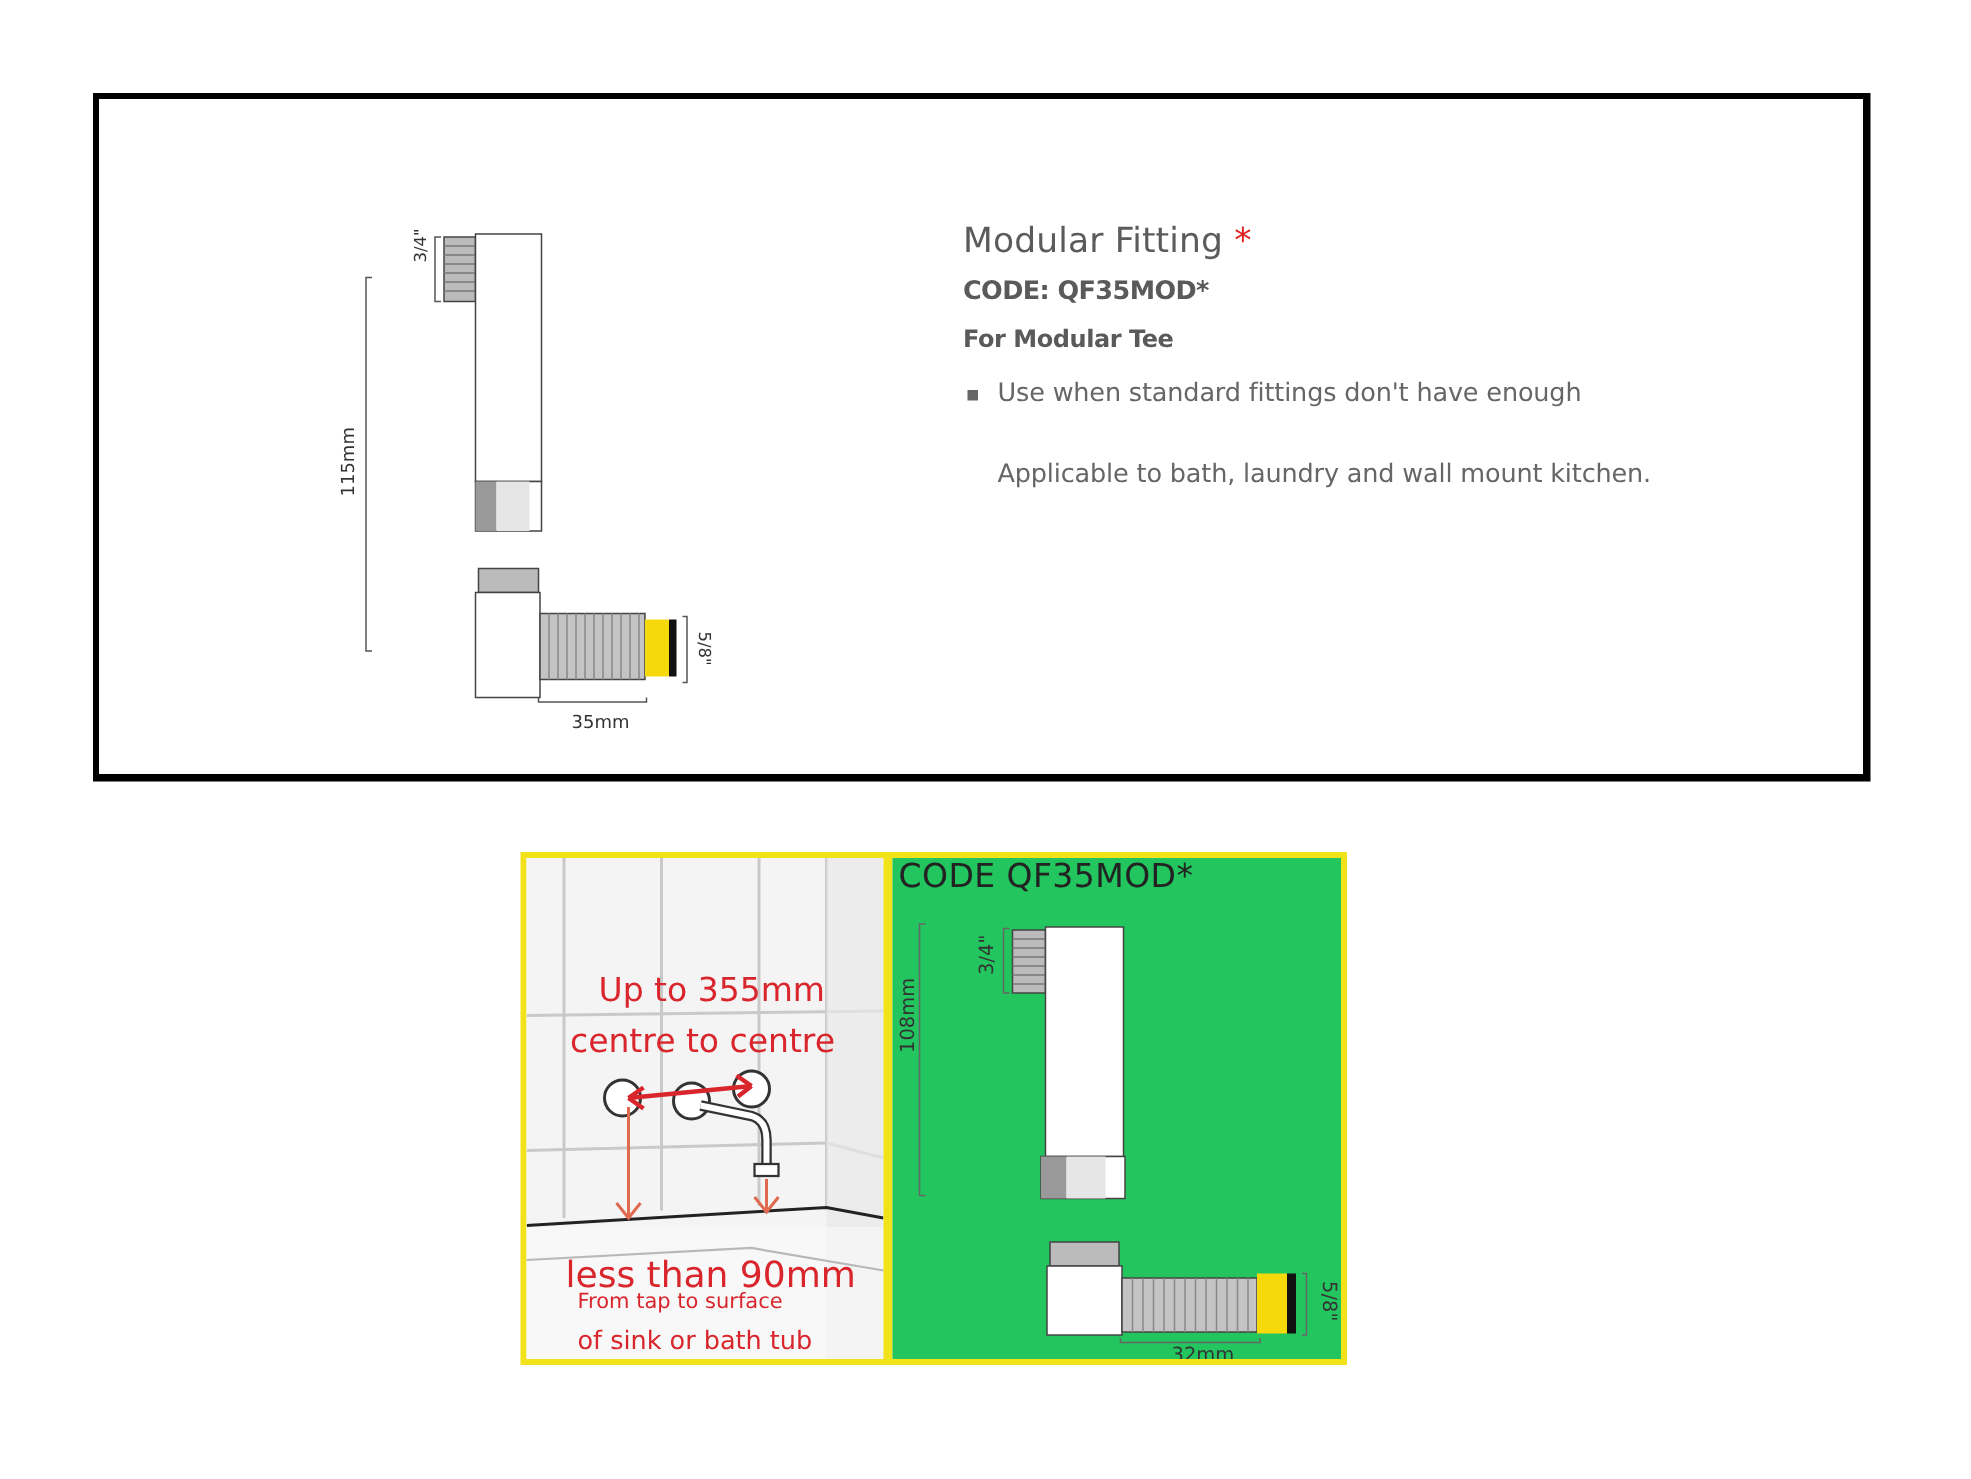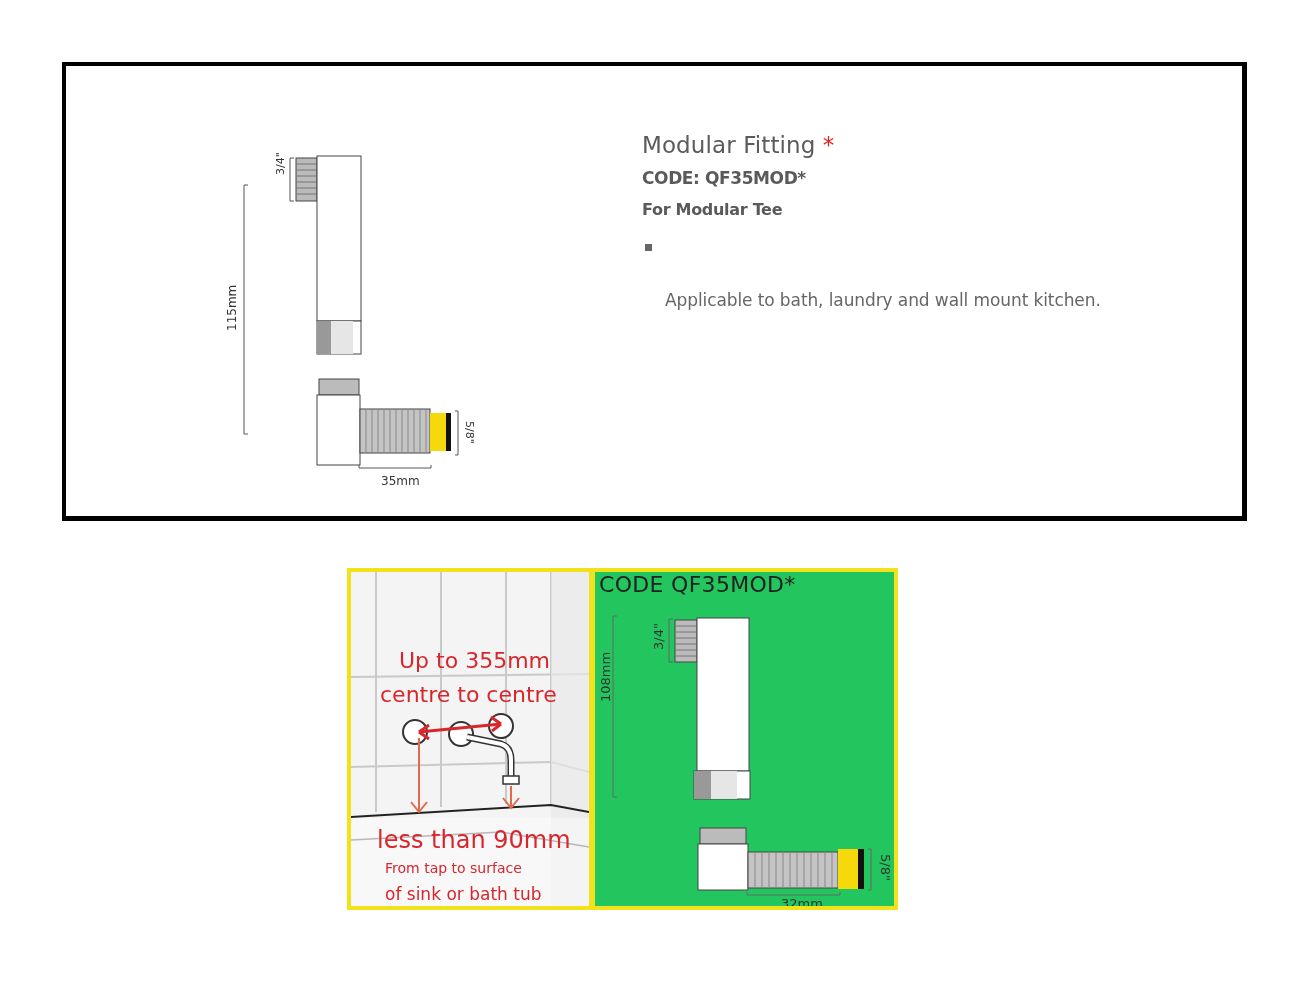--- a/index.html
+++ b/index.html
@@ -6,40 +6,40 @@
   html, body { width: 1314px; height: 986px; background: #ffffff; overflow: hidden; }
   body { position: relative; font-family: "DejaVu Sans", sans-serif; }
 
   .product-card {
     position: absolute; left: 62px; top: 62px; width: 1185px; height: 459px;
     border: 4px solid #000; border-right-width: 5px; border-bottom-width: 5px; background: #fff;
   }
   .diagram-top { position: absolute; left: 160px; top: 85px; width: 260px; height: 340px; }
 
   .info { position: absolute; left: 576px; top: 66px; width: 520px; color: #555; }
-  .title { font-size: 23px; font-weight: normal; color: #5b5b5b; letter-spacing: 0.1px; }
+  .title { font-size: 23px; font-weight: normal; color: #5b5b5b; letter-spacing: 0.1px; margin-top: 16px; }
   .title .req { color: #e02020; }
   .code { margin-top: 10px; font-size: 17px; font-weight: bold; color: #5a5a5a; letter-spacing: -0.4px; }
   .sub { margin-top: 12px; font-size: 16px; font-weight: bold; color: #5a5a5a; letter-spacing: -0.3px; }
   .bullets { list-style: none; margin-top: 14px; }
   .bullets li { position: relative; padding-left: 23px; font-size: 17px; line-height: 27px; color: #666; letter-spacing: -0.1px; }
   .bullets li .sq { position: absolute; left: 3px; top: 11px; width: 7px; height: 7px; background: #666; }
 
   .install-banner {
     position: absolute; left: 347px; top: 568px; width: 551px; height: 342px;
     border: 4px solid #f2e21a; background: #fff; overflow: hidden;
   }
   .left-panel { position: absolute; left: 0; top: 0; width: 253px; height: 334px; background: #f5f5f5; }
   .divider { position: absolute; left: 238px; top: 0; width: 6px; height: 334px; background: #f2e21a; }
   .right-panel { position: absolute; left: 244px; top: 0; width: 299px; height: 334px; background: #22c55e; }
 
   .txt-red { position: absolute; color: #d9262c; white-space: nowrap; }
   .t1 { left: 48px; top: 76px; font-size: 22px; }
   .t2 { left: 29px; top: 110px; font-size: 22px; }
-  .t3 { left: 26px; top: 254px; font-size: 24px; }
+  .t3 { left: 26px; top: 264px; font-size: 24px; }
   .t4 { left: 34px; top: 288px; font-size: 14px; }
   .t5 { left: 34px; top: 312px; font-size: 17px; }
 
   .code-head { position: absolute; left: 4px; top: 0; font-size: 22px; color: #222; letter-spacing: 0.3px; }
   .dim { position: absolute; font-size: 11px; color: #333; white-space: nowrap; }
   svg { position: absolute; left: 0; top: 0; }
 </style>
 </head>
 <body>
 
@@ -103,21 +103,21 @@
   <div class="info">
     <h2 class="title">
       <span>Modular Fitting</span>
       <span class="req">*</span>
     </h2>
     <div class="code">CODE: QF35MOD*</div>
     <div class="sub">For Modular Tee</div>
     <ul class="bullets">
       <li>
         <span class="sq"></span>
-        <br>
+        <span>Use when standard fittings don't have enough</span><br>
         <br>
         <span>Applicable to bath, laundry and wall mount kitchen.</span>
       </li>
     </ul>
   </div>
 </div>
 
 <div class="install-banner">
   <div class="left-panel">
     <svg width="238" height="334" viewBox="0 0 238 334">

